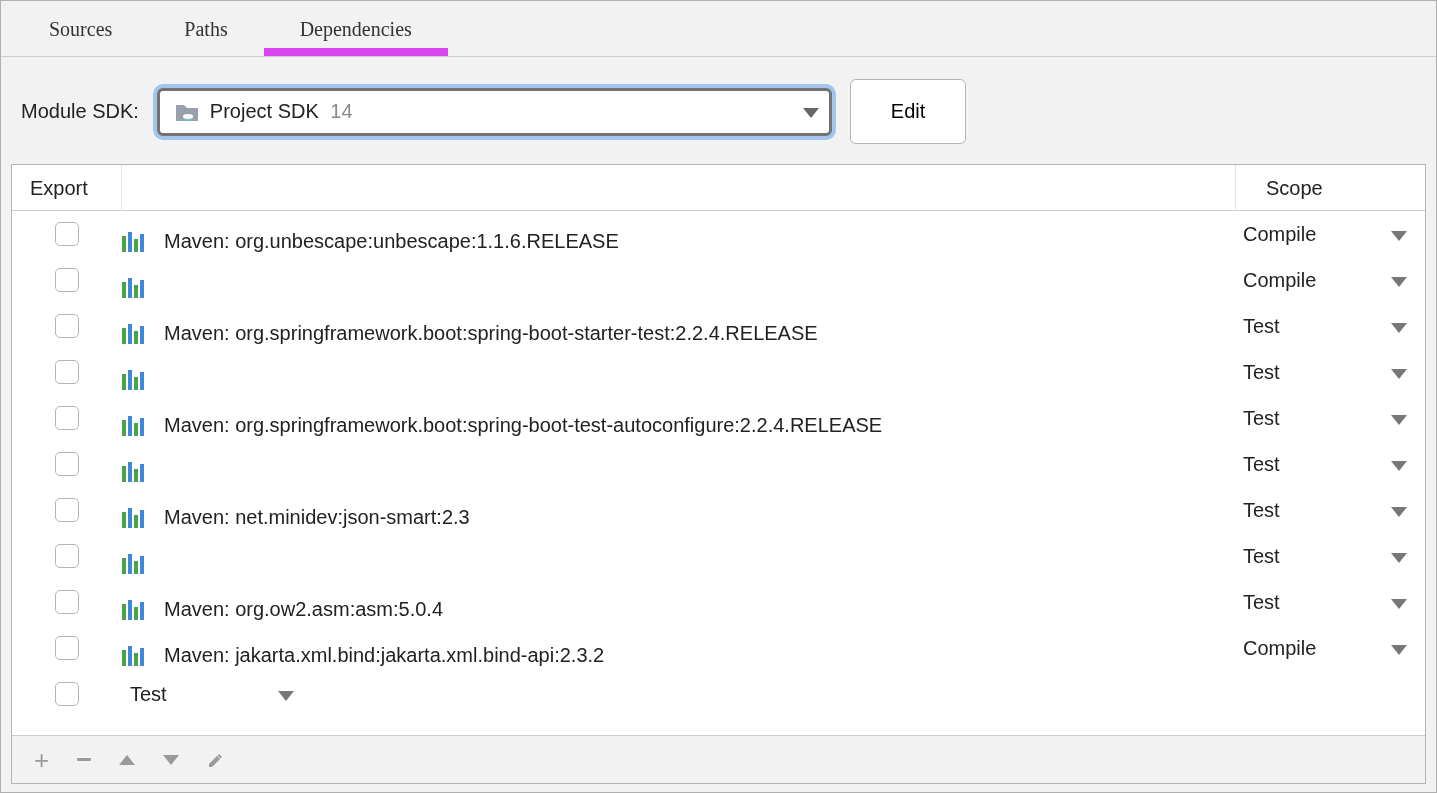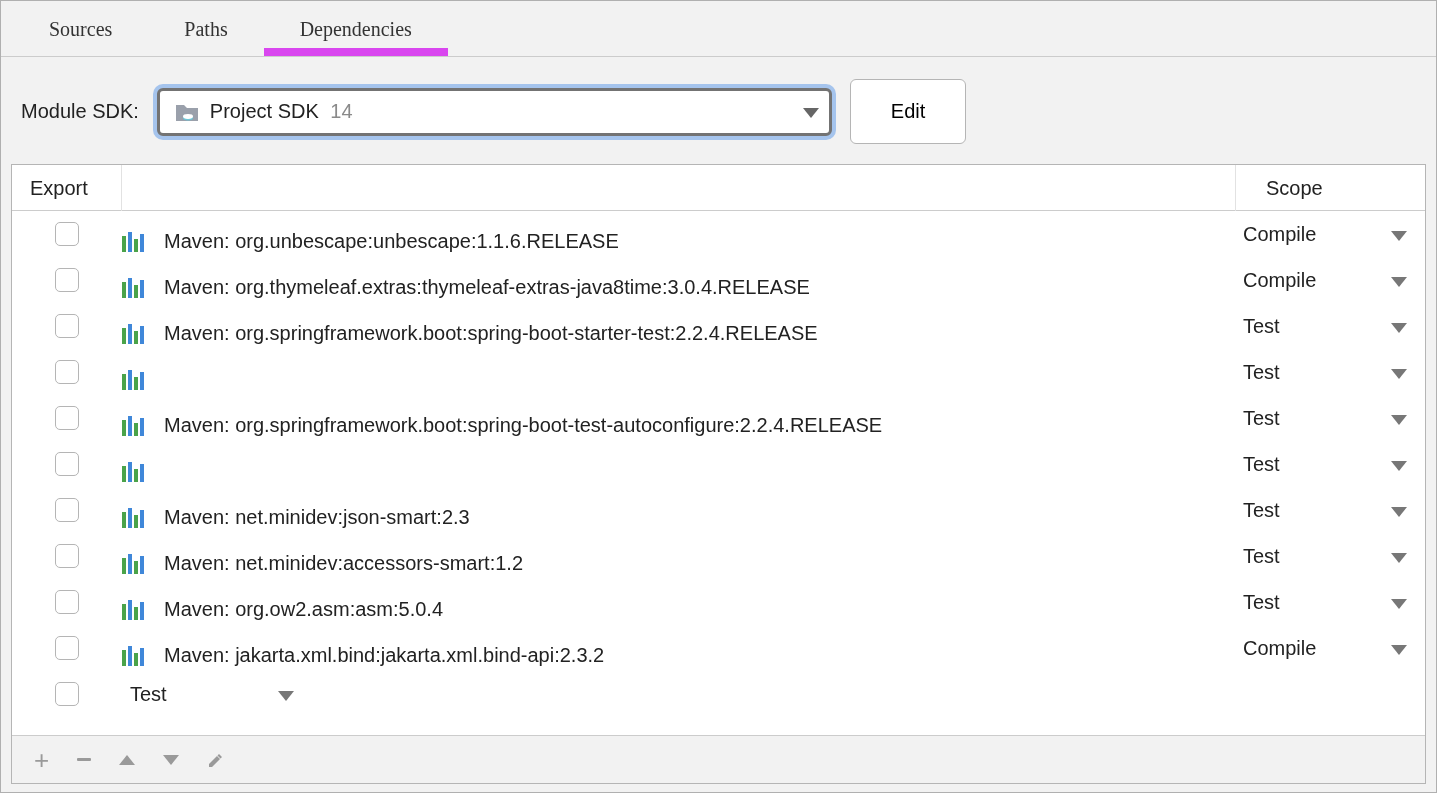--- a/index.html
+++ b/index.html
@@ -217,21 +217,20 @@
     </div>
     <div class="cell-name">
       <span>
               <svg class="lib-icon" viewBox="0 0 30 20">
   <rect x="0" y="4" width="4" height="16" fill="#4aa34a"></rect>
   <rect x="6" y="0" width="4" height="20" fill="#3f87d9"></rect>
   <rect x="12" y="7" width="4" height="13" fill="#4aa34a"></rect>
   <rect x="18" y="2" width="4" height="18" fill="#3f87d9"></rect>
 </svg>
             </span>
-      <span>Maven: org.thymeleaf.extras:thymeleaf-extras-java8time:3.0.4.RELEASE</span>
     </div>
     <div class="cell-scope">
       <span>Compile</span>
       <span class="chev"><span class="tri tri-down"></span></span>
     </div>
         </div>
         <div class="row">
     <div class="cell-export">
       <div class="chk"></div>
     </div>
@@ -335,21 +334,20 @@
     </div>
     <div class="cell-name">
       <span>
               <svg class="lib-icon" viewBox="0 0 30 20">
   <rect x="0" y="4" width="4" height="16" fill="#4aa34a"></rect>
   <rect x="6" y="0" width="4" height="20" fill="#3f87d9"></rect>
   <rect x="12" y="7" width="4" height="13" fill="#4aa34a"></rect>
   <rect x="18" y="2" width="4" height="18" fill="#3f87d9"></rect>
 </svg>
             </span>
-      <span>Maven: net.minidev:accessors-smart:1.2</span>
     </div>
     <div class="cell-scope">
       <span>Test</span>
       <span class="chev"><span class="tri tri-down"></span></span>
     </div>
         </div>
         <div class="row">
     <div class="cell-export">
       <div class="chk"></div>
     </div>

